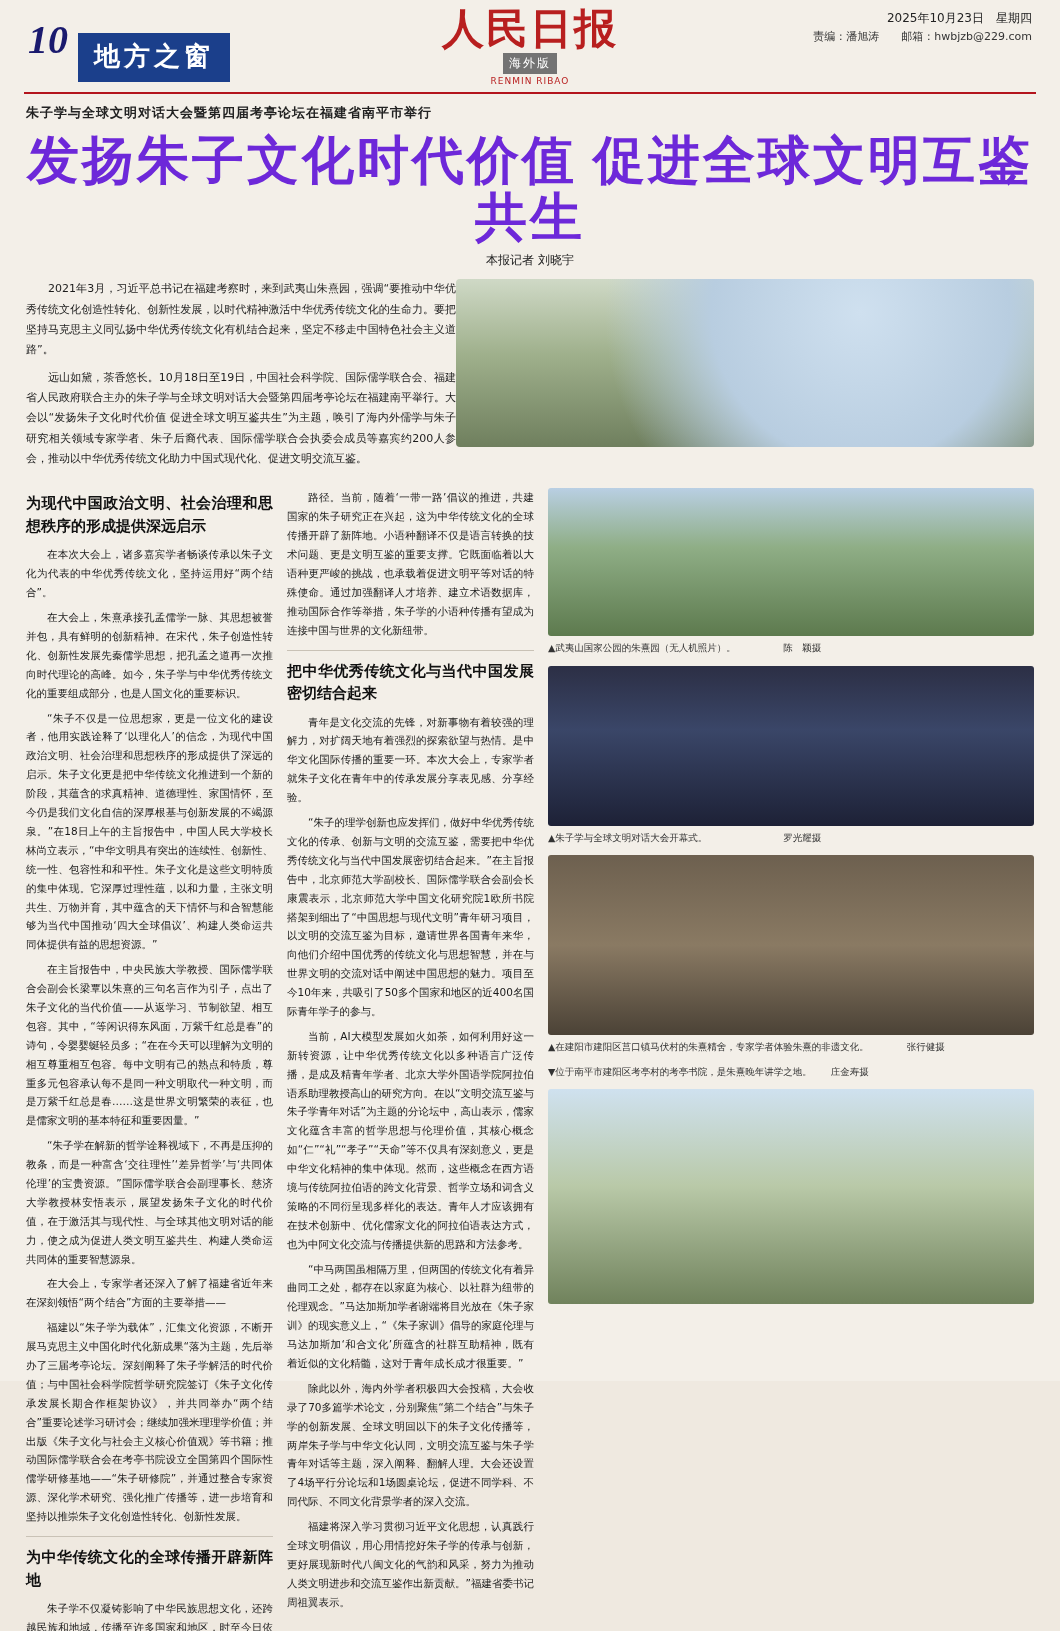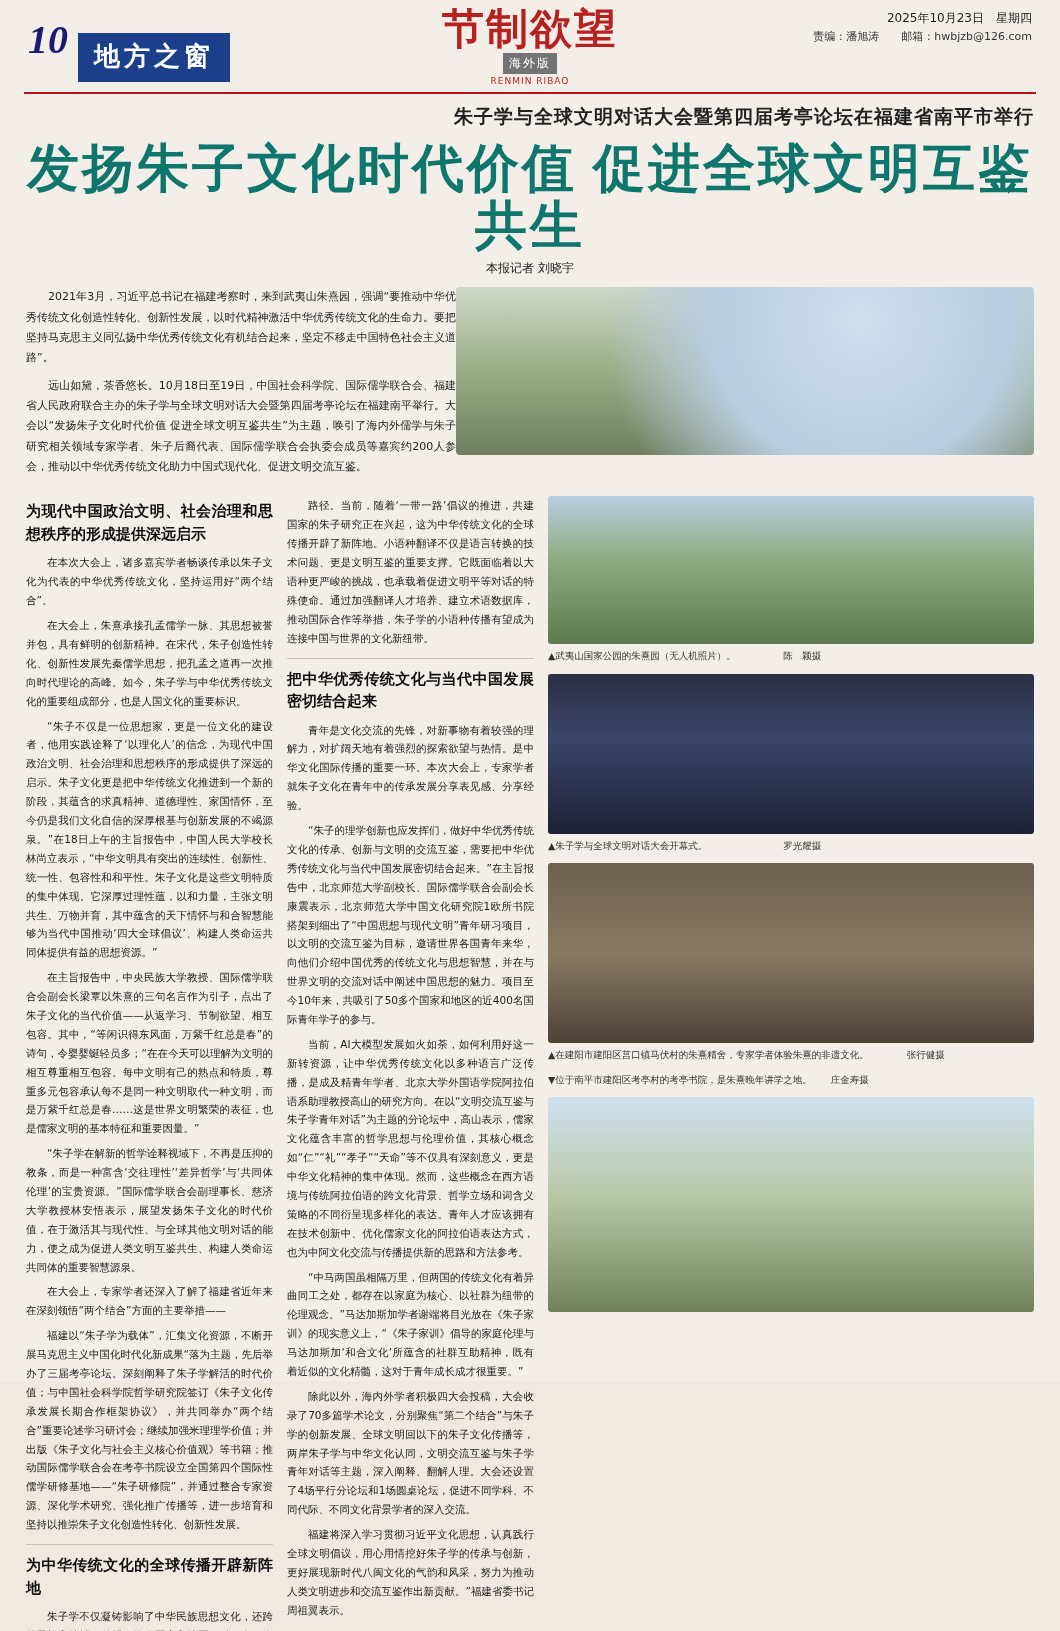--- a/index.html
+++ b/index.html
@@ -35,24 +35,24 @@
     font-size:12px; padding:2px 6px; letter-spacing:2px; margin-top:3px;
   }
   .logo-pinyin { font-size:9px; color:#b81f1f; letter-spacing:1px; margin-top:2px; }
   .meta { position:absolute; right:28px; top:8px; text-align:right; font-size:11px; line-height:1.7; color:#333; }
   .meta .date { font-size:12px; color:#222; }
 
   .rule-top { border-top:2px solid #b3141c; margin:0 24px; }
 
   
   .top-art { padding:10px 26px 0 26px; }
-  .shoulder { text-align:right; font-size:19px; font-weight:bold; color:#222; letter-spacing:1px; font-family:"Liberation Serif", serif; }
+  .shoulder { text-align:left; font-size:13px; font-weight:bold; color:#222; letter-spacing:1px; font-family:"Liberation Serif", serif; }
   .headline {
     text-align:center; font-family:"Liberation Serif", serif; font-weight:bold;
-    color:#0f766e; font-size:52px; letter-spacing:3px; margin:10px 0 6px 0; line-height:1.1;
+    color:#6d28d9; font-size:52px; letter-spacing:3px; margin:10px 0 6px 0; line-height:1.1;
   }
   .byline { text-align:center; font-size:12px; color:#222; margin-bottom:10px; }
 
   .lead-wrap { display:flex; }
   .lead-text { width:430px; font-size:11px; line-height:1.85; text-align:justify; color:#1c1c1c; }
   .lead-text p { margin:0 0 7px 0; text-indent:2em; }
   .lead-photo {
     flex:1; height:168px; border-radius:4px;
     background:
       radial-gradient(circle at 70% 20%, #cfe0ef 0%, #b8cde0 35%, transparent 60%),
@@ -83,27 +83,27 @@
 </style>
 </head>
 <body>
 
 <div class="page">
 
   <div class="masthead">
     <div class="page-num">10</div>
     <div class="section-box">地方之窗</div>
     <div class="logo-wrap">
-      <div class="logo-cn">节制欲望</div>
+      <div class="logo-cn">人民日报</div>
       <div class="logo-sub">海外版</div>
       <div class="logo-pinyin">RENMIN RIBAO</div>
     </div>
     <div class="meta">
       <div class="date">2025年10月23日　星期四</div>
-      <div>责编：潘旭涛　　邮箱：hwbjzb@126.com</div>
+      <div>责编：潘旭涛　　邮箱：hwbjzb@229.com</div>
     </div>
   </div>
 
   <div class="rule-top"></div>
 
   <div class="top-art">
     <div class="shoulder">朱子学与全球文明对话大会暨第四届考亭论坛在福建省南平市举行</div>
     <div class="headline">发扬朱子文化时代价值  促进全球文明互鉴共生</div>
     <div class="byline">本报记者  刘晓宇</div>
 

